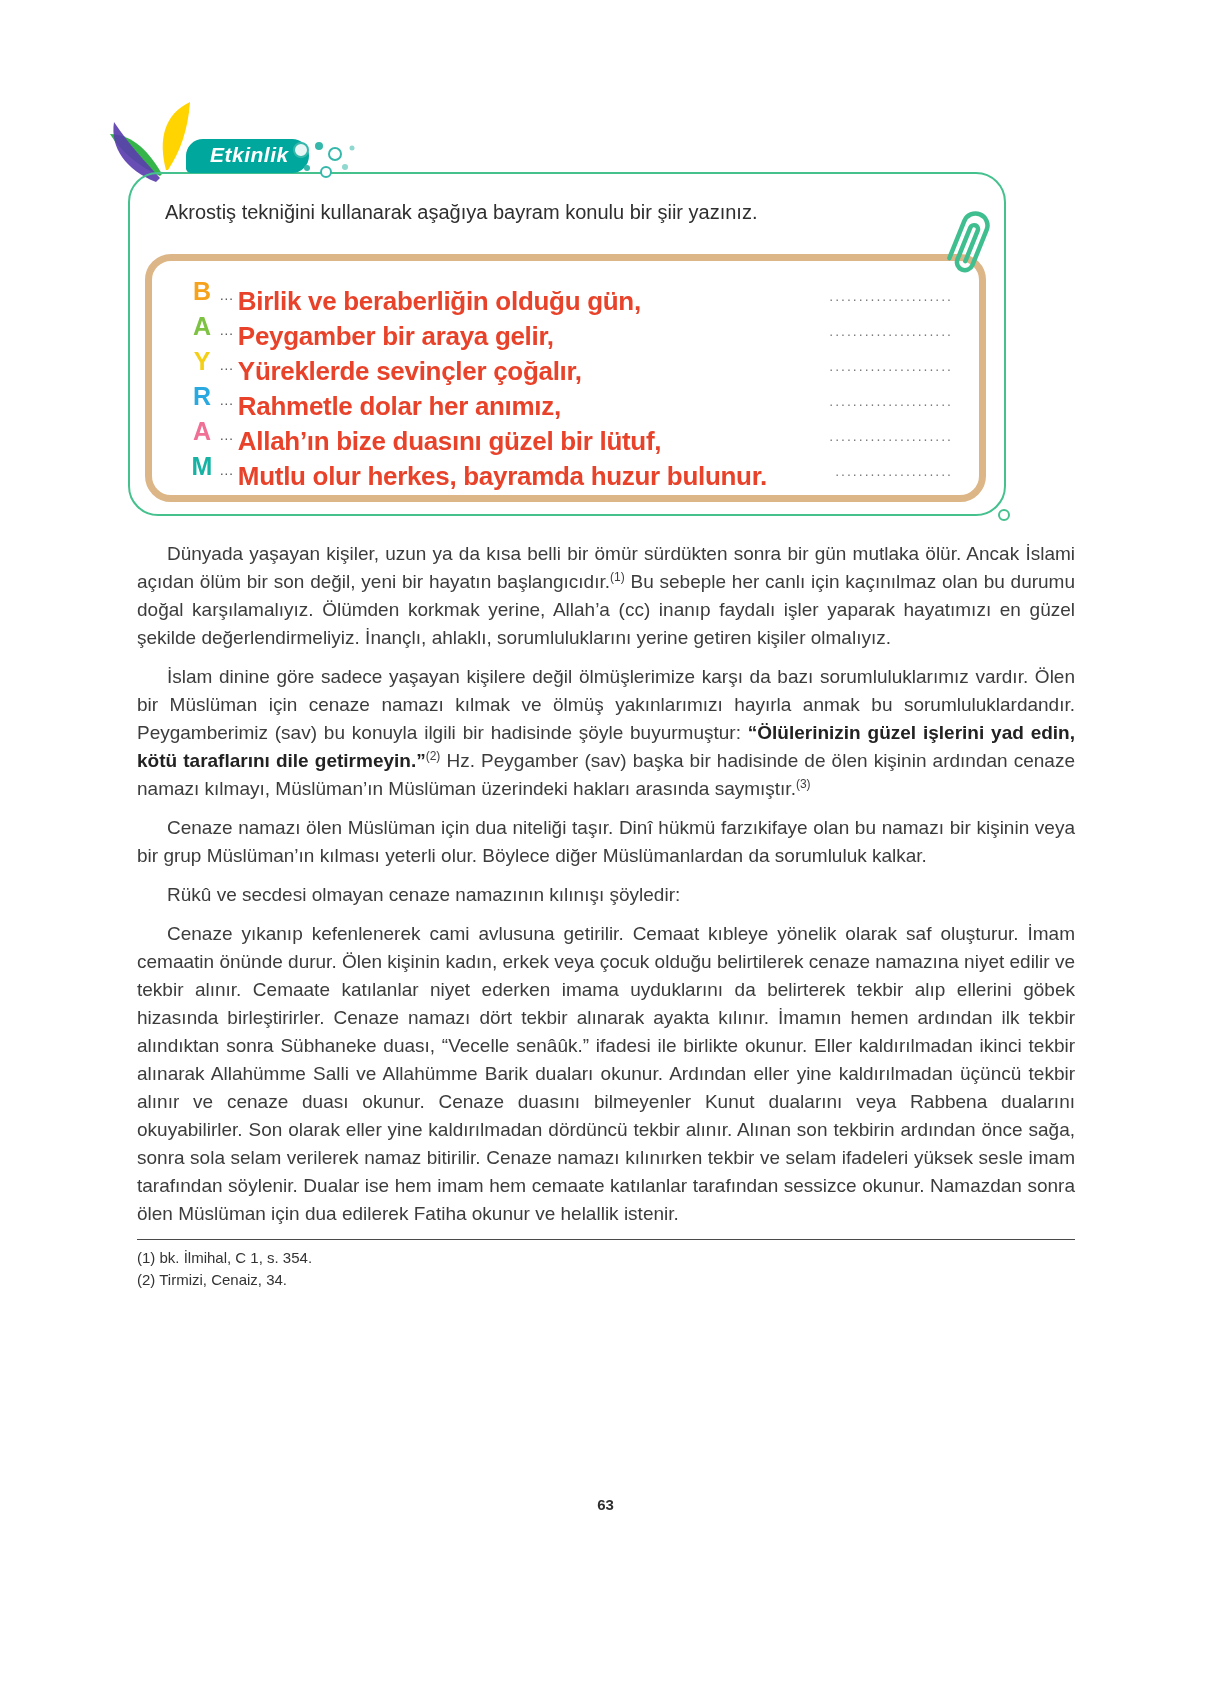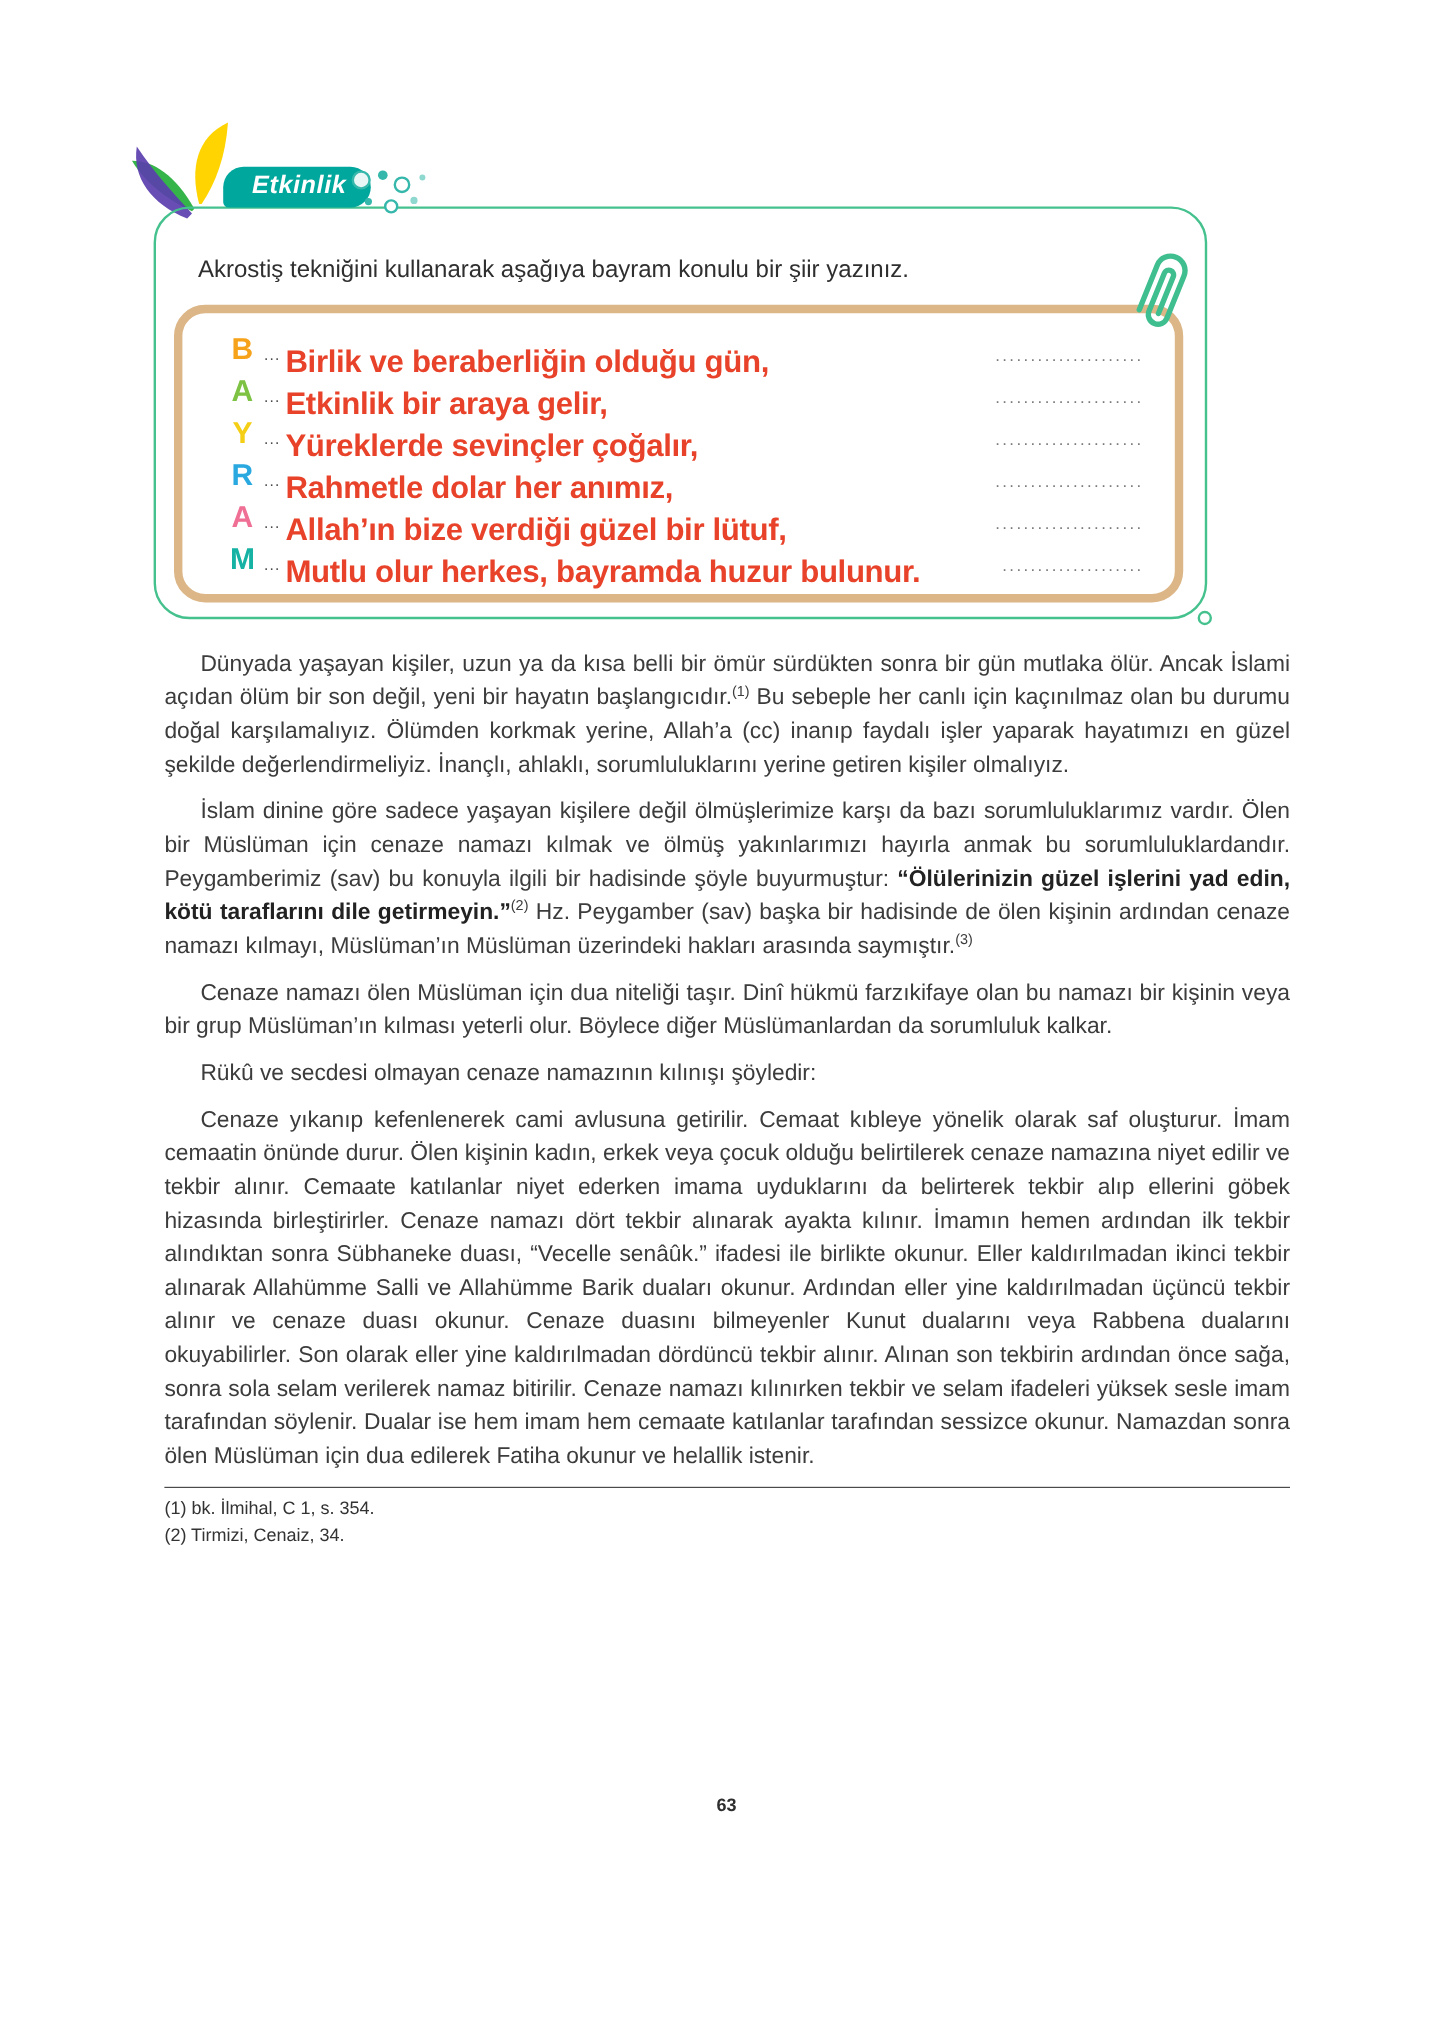--- a/index.html
+++ b/index.html
@@ -17,21 +17,21 @@
     position:absolute; left:998px; top:509px; width:12px; height:12px;
     border:2px solid var(--frame-green,#45c18e); border-radius:50%; background:#fff;
   }
   .feather { position:absolute; left:104px; top:98px; }
   .badge {
     position:absolute; left:186px; top:139px; background:var(--teal,#00a79c);
     color:#ffffff; font-weight:bold; font-style:italic; font-size:21px;
     padding:4px 20px 6px 24px; border-radius:18px 18px 18px 5px; letter-spacing:0.5px;
   }
   .badge-dots { position:absolute; left:290px; top:136px; }
-  .instruction { position:absolute; left:165px; top:201px; font-size:20px; color:#2f2f2f;margin-top:13px; }
+  .instruction { position:absolute; left:165px; top:201px; font-size:20px; color:#2f2f2f; }
   .poem-box {
     position:absolute; left:145px; top:254px; width:841px; height:248px;
     background:#ffffff; border:7px solid var(--box-border,#dcb687); border-radius:26px;
     padding:13px 26px 10px 34px;
   }
   .poem-line { display:flex; align-items:center; height:35px; }
   .poem-letter { width:32px; flex:0 0 auto; text-align:center; font-size:25px; font-weight:bold; }
   .lead-dots { flex:0 0 auto; font-size:13px; color:#4a4a4a; letter-spacing:1px; margin:8px 4px 0 2px; }
   .poem-text { font-size:26px; font-weight:bold; color:var(--poem-red,#e8432a); white-space:nowrap; letter-spacing:-0.3px;margin-top:20px; }
   .poem-spacer { flex:1 1 auto; min-width:8px; }
@@ -87,42 +87,42 @@
         <div class="poem-line">
           <span class="poem-letter" style="color: rgb(246, 162, 27);">B</span>
           <span class="lead-dots">...</span>
           <span class="poem-text">Birlik ve beraberliğin olduğu gün,</span>
           <span class="poem-spacer"></span>
           <span class="trail-dots">.....................</span>
         </div>
         <div class="poem-line">
           <span class="poem-letter" style="color: rgb(125, 194, 66);">A</span>
           <span class="lead-dots">...</span>
-          <span class="poem-text">Etkinlik bir araya gelir,</span>
+          <span class="poem-text">Peygamber bir araya gelir,</span>
           <span class="poem-spacer"></span>
           <span class="trail-dots">.....................</span>
         </div>
         <div class="poem-line">
           <span class="poem-letter" style="color: rgb(244, 207, 22);">Y</span>
           <span class="lead-dots">...</span>
           <span class="poem-text">Yüreklerde sevinçler çoğalır,</span>
           <span class="poem-spacer"></span>
           <span class="trail-dots">.....................</span>
         </div>
         <div class="poem-line">
           <span class="poem-letter" style="color: rgb(42, 169, 224);">R</span>
           <span class="lead-dots">...</span>
           <span class="poem-text">Rahmetle dolar her anımız,</span>
           <span class="poem-spacer"></span>
           <span class="trail-dots">.....................</span>
         </div>
         <div class="poem-line">
           <span class="poem-letter" style="color: rgb(239, 111, 149);">A</span>
           <span class="lead-dots">...</span>
-          <span class="poem-text">Allah’ın bize verdiği güzel bir lütuf,</span>
+          <span class="poem-text">Allah’ın bize duasını güzel bir lütuf,</span>
           <span class="poem-spacer"></span>
           <span class="trail-dots">.....................</span>
         </div>
         <div class="poem-line">
           <span class="poem-letter" style="color: rgb(22, 178, 163);">M</span>
           <span class="lead-dots">...</span>
           <span class="poem-text">Mutlu olur herkes, bayramda huzur bulunur.</span>
           <span class="poem-spacer"></span>
           <span class="trail-dots">....................</span>
         </div>

